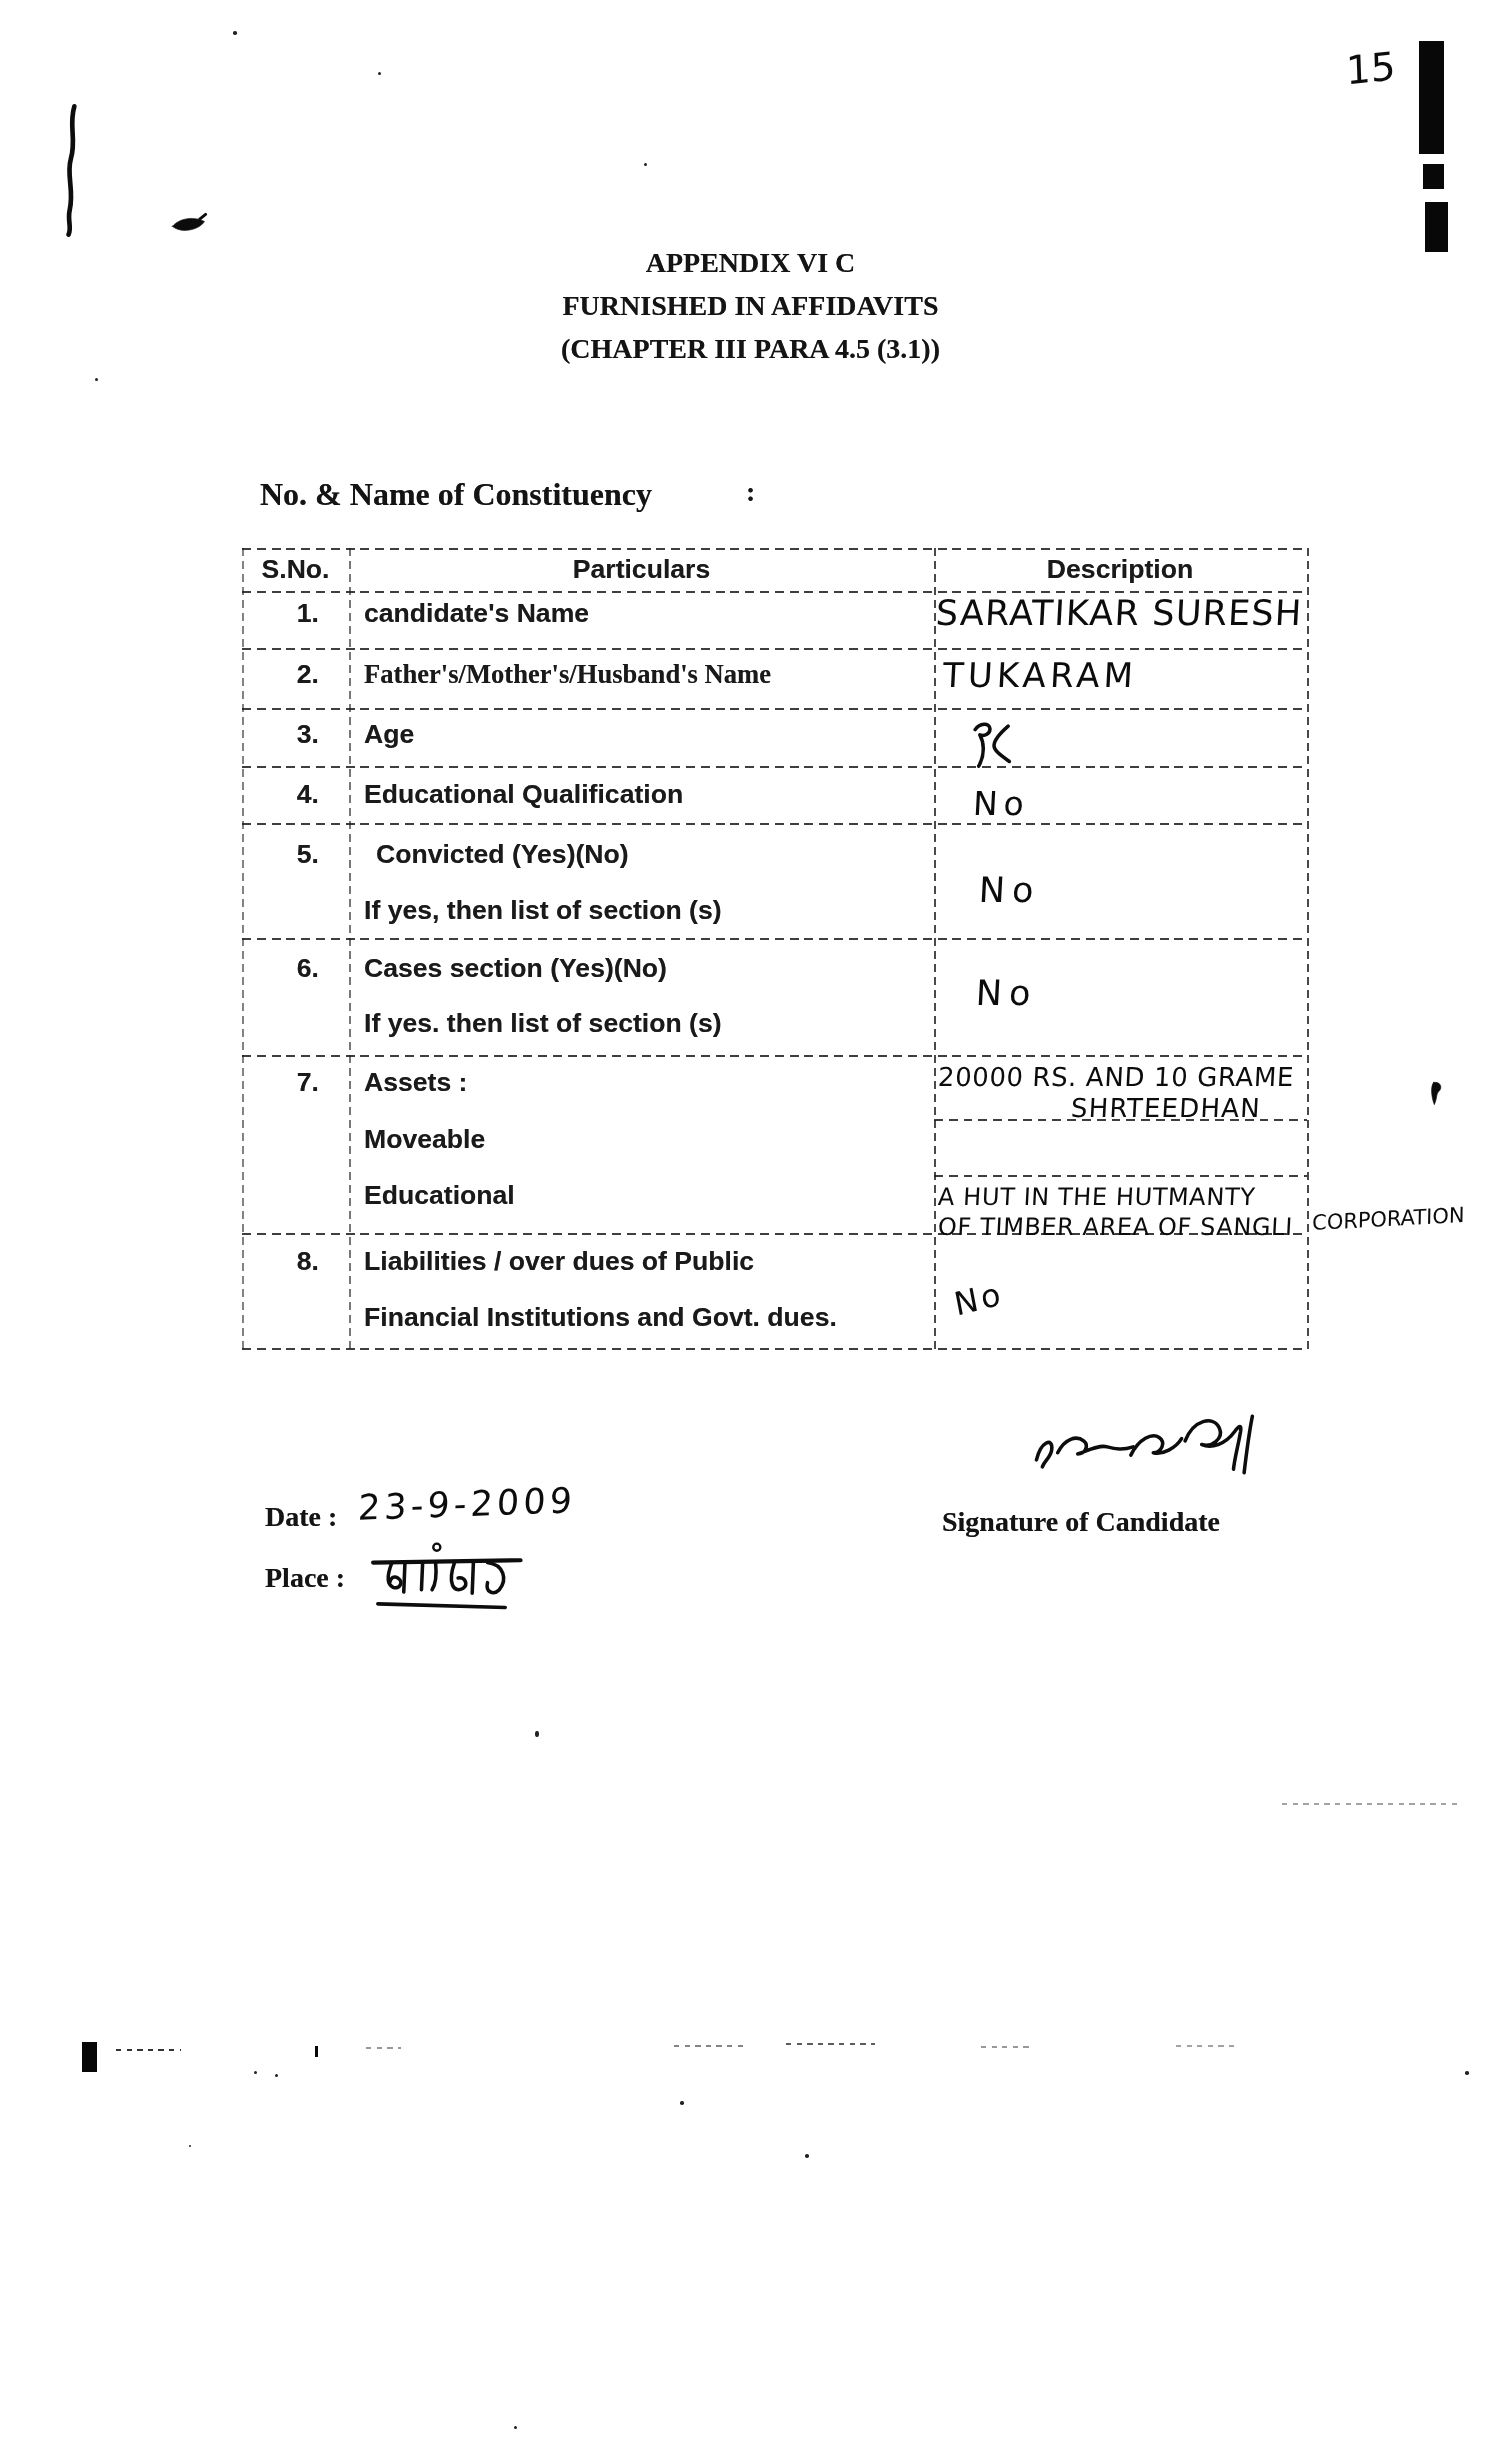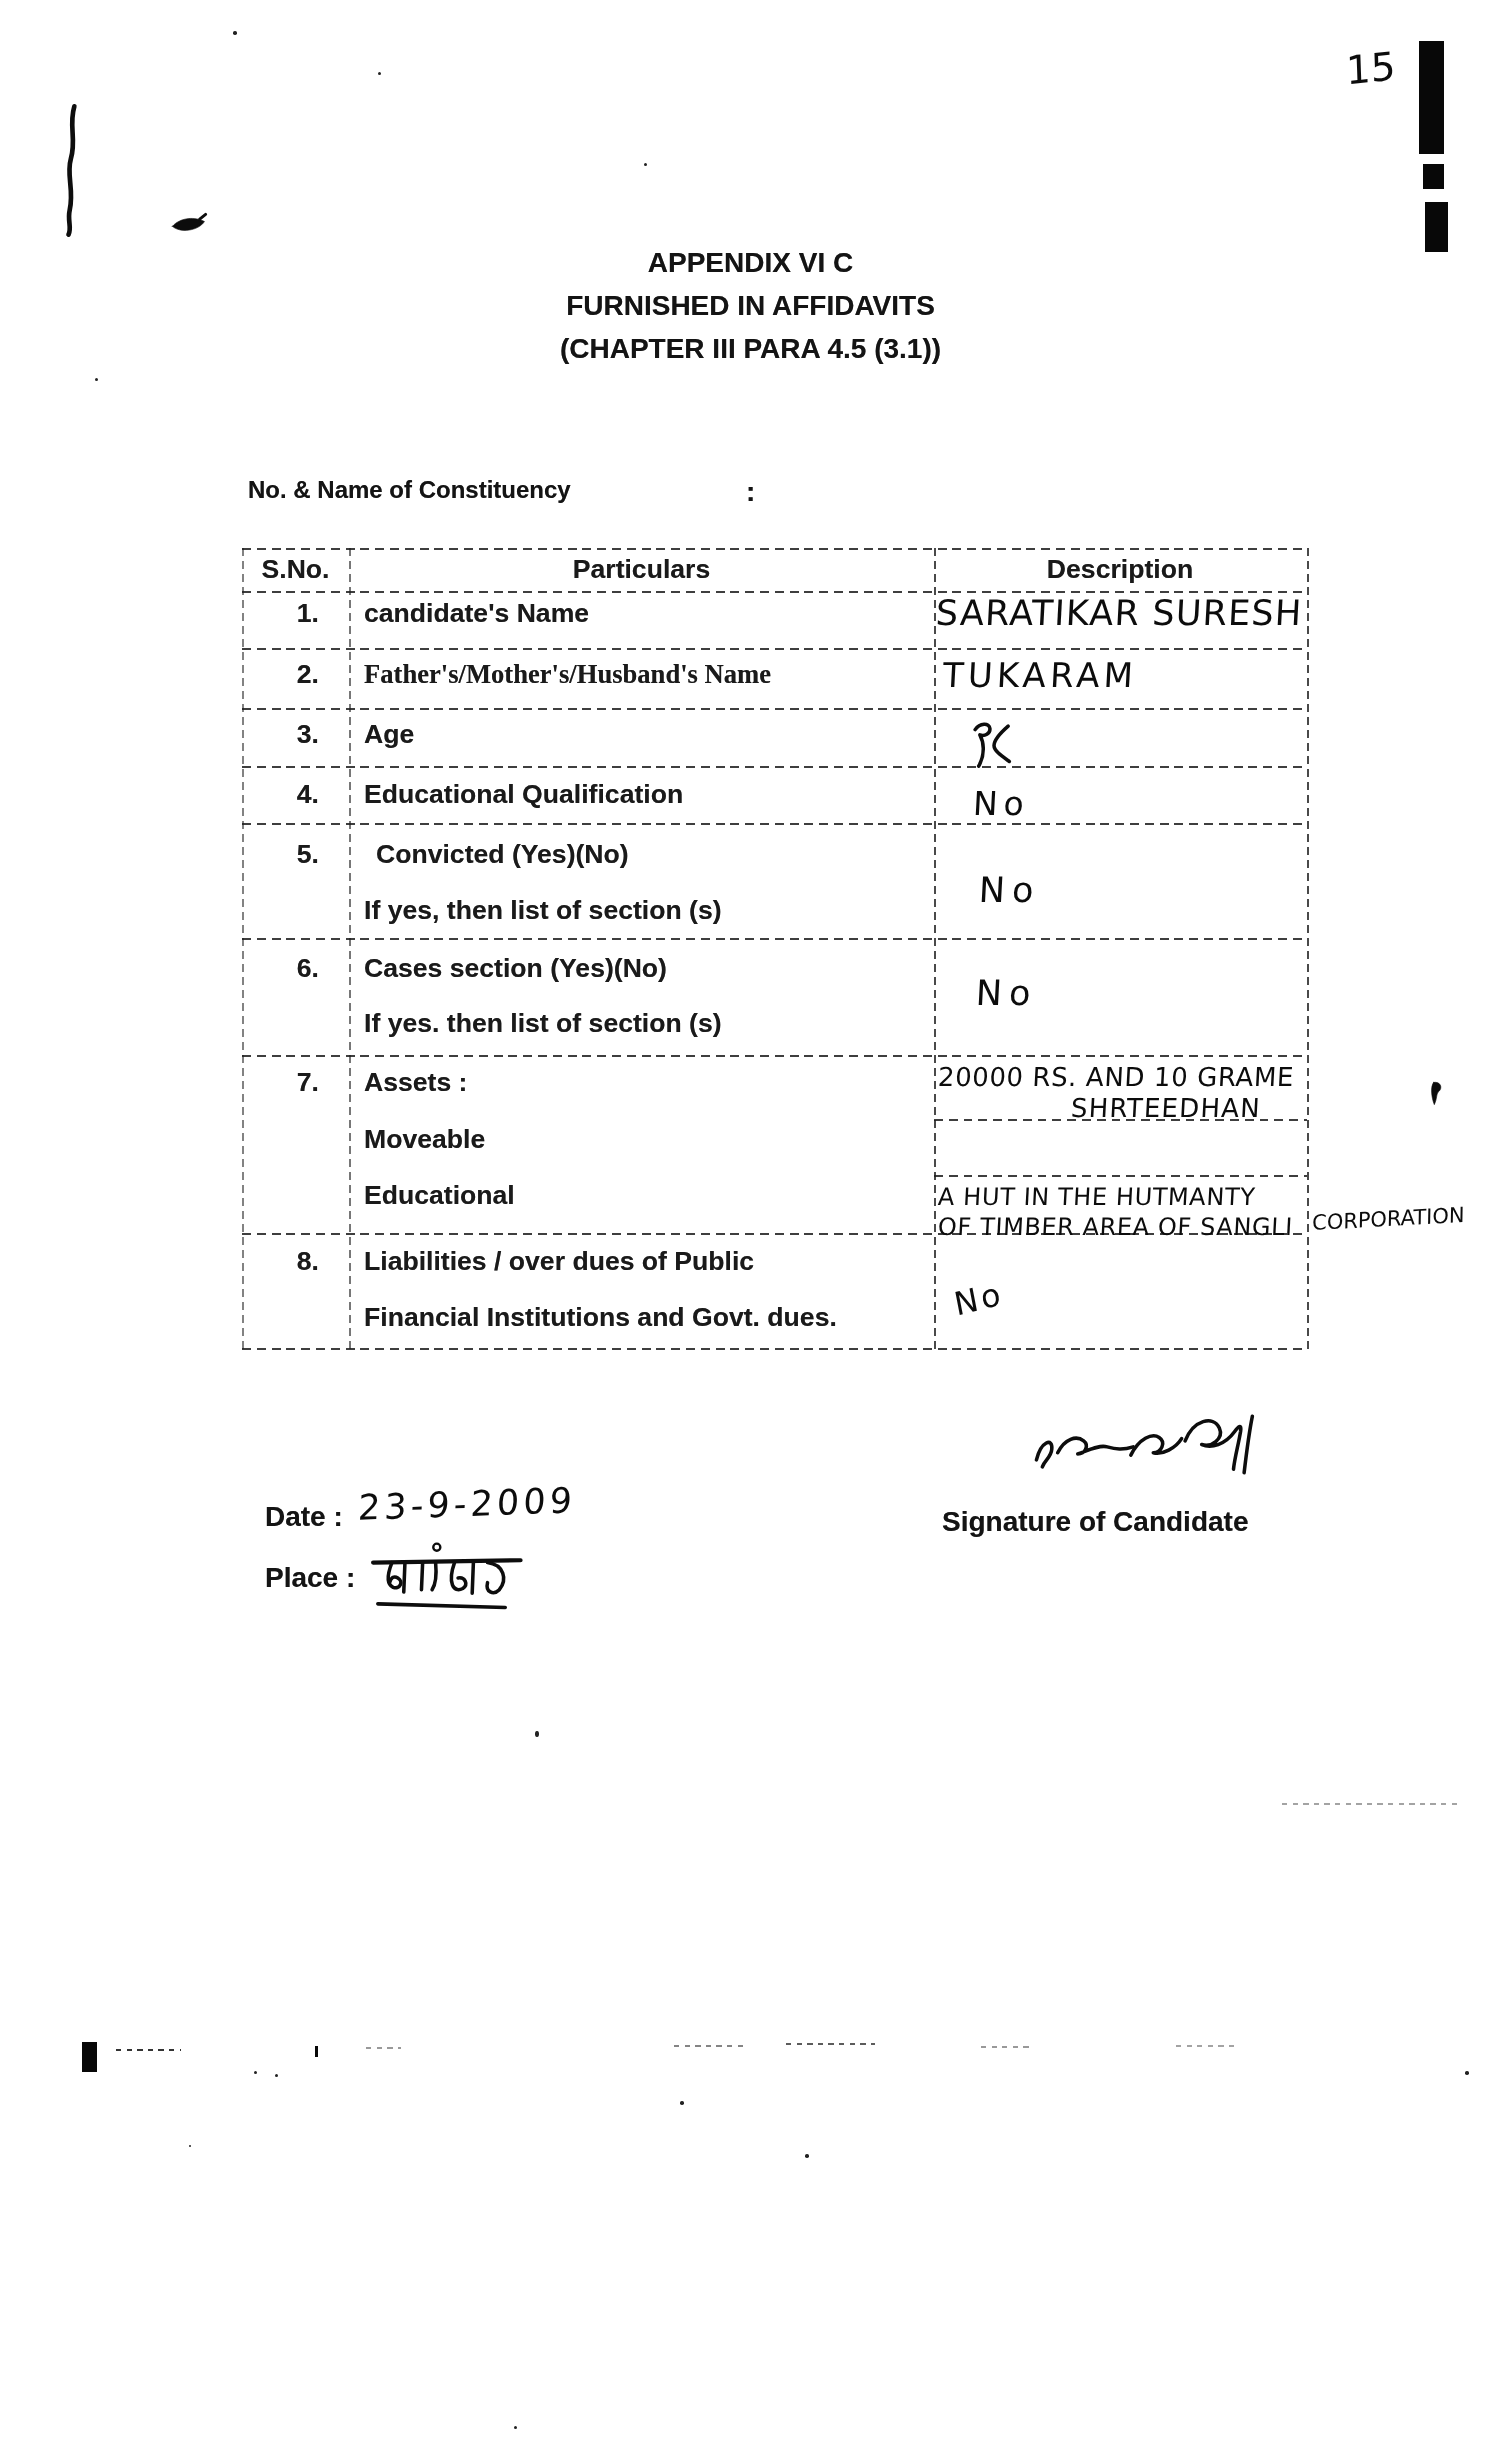--- a/index.html
+++ b/index.html
@@ -6,20 +6,21 @@
   #page {
     position:relative; width:1507px; height:2462px;
     background:#ffffff; overflow:hidden;
     font-family:"Liberation Sans", sans-serif;
   }
   .abs { position:absolute; }
   .printed {
     position:absolute; color:#141414; font-weight:700;
     text-shadow:0 0 0.6px rgba(20,20,20,.55);
     white-space:nowrap;
+    font-family:Liberation Serif, serif;
   }
   .cell {
     position:absolute; color:#1a1a1a; font-weight:600; font-size:26.6px;
     text-shadow:0 0 0.6px rgba(20,20,20,.5); white-space:nowrap;
   }
   .hw {
     position:absolute; font-family:"DejaVu Sans", sans-serif;
     color:#0c0c0c; font-weight:500; white-space:nowrap;
     transform:skewX(-3deg);
   }
@@ -64,21 +65,21 @@
   <div class="bar" style="left:1419px; top:41px;  width:25px; height:113px;"></div>
   <div class="bar" style="left:1423px; top:164px; width:21px; height:25px;"></div>
   <div class="bar" style="left:1425px; top:202px; width:22.5px; height:50px;"></div>
 
   <div class="abs" style="left:248px; top:241px; width:1005px; text-align:center;">
     <div class="printed" style="position:static; font-size:28px; line-height:43px;">APPENDIX VI C</div>
     <div class="printed" style="position:static; font-size:28px; line-height:43px;">FURNISHED IN AFFIDAVITS</div>
     <div class="printed" style="position:static; font-size:28px; line-height:43px;">(CHAPTER III PARA 4.5 (3.1))</div>
   </div>
 
-  <div class="printed" style="left:248px; top:476px; font-size:24px;">No. &amp; Name of Constituency</div>
+  <div class="printed" style="left:260px; top:476px; font-size:32px;">No. &amp; Name of Constituency</div>
   <div class="printed" style="left:746px; top:476px; font-size:28px;">:</div>
 
   <div class="hline" style="left:242px; top:548px;  width:1065px;"></div>
   <div class="hline" style="left:242px; top:591px; width:1065px;"></div>
   <div class="hline" style="left:242px; top:648px; width:1065px;"></div>
   <div class="hline" style="left:242px; top:708px; width:1065px;"></div>
   <div class="hline" style="left:242px; top:766px; width:1065px;"></div>
   <div class="hline" style="left:242px; top:823px; width:1065px;"></div>
   <div class="hline" style="left:242px; top:938px; width:1065px;"></div>
   <div class="hline" style="left:242px; top:1055px; width:1065px;"></div>

